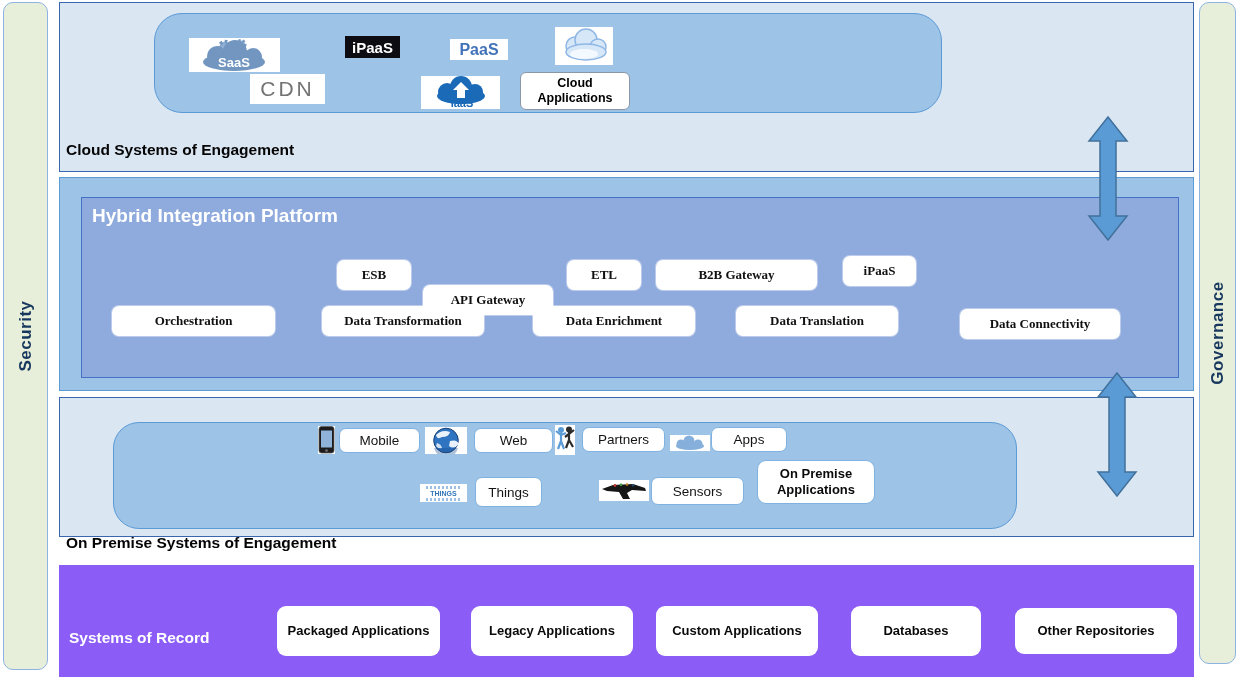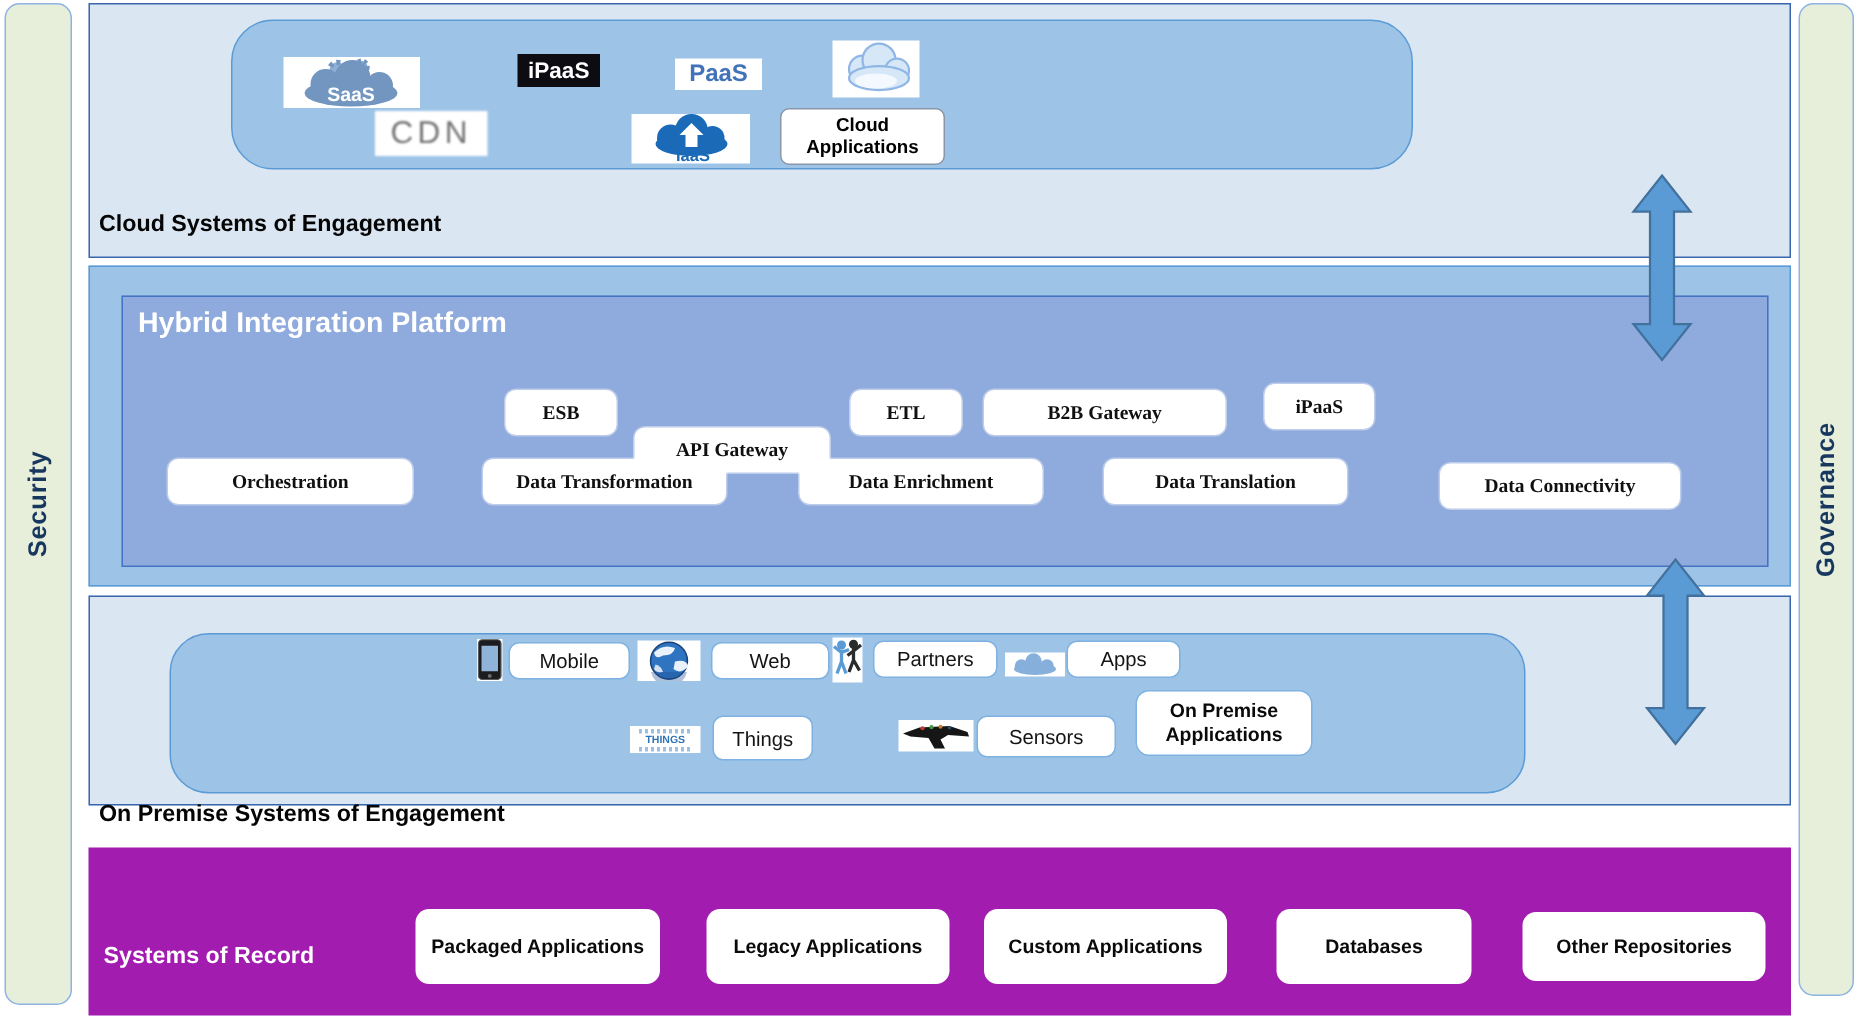--- a/index.html
+++ b/index.html
@@ -14,21 +14,21 @@
   .vtext{transform:rotate(-90deg);white-space:nowrap;font-weight:bold;font-size:17px;
          color:#17375e;letter-spacing:.5px;}
 
   
   .sec{position:absolute;left:59px;width:1135px;box-sizing:border-box;}
   #cloud-section{top:2px;height:170px;background:#dbe6f3;border:1.6px solid #3a66ad;}
   #hybrid-section{top:177px;height:214px;background:#9dc3e6;border:1.6px solid #5b9bd5;}
   #hybrid-inner{position:absolute;left:21px;top:19px;width:1098px;height:181px;
                 background:#8faadc;border:1.6px solid #4472c4;box-sizing:border-box;}
   #onprem-section{top:397px;height:140px;background:#dbe6f3;border:1.6px solid #3a66ad;}
-  #record-section{top:565px;height:112px;background:#a21caf;}
+  #record-section{top:565px;height:112px;background:#8b5cf6;}
 
   .round-box{position:absolute;background:#9dc3e6;border:1.6px solid #5b9bd5;box-sizing:border-box;}
   #cloud-box{left:94px;top:10px;width:788px;height:100px;border-radius:28px;}
   #onprem-box{left:53px;top:24px;width:904px;height:107px;border-radius:26px;}
 
   .sec-title{position:absolute;left:6px;font-weight:bold;font-size:15.5px;color:#050505;}
   #cloud-title{top:138px;}
   #onprem-title{top:136px;}
   .hybrid-title{position:absolute;left:10px;top:7px;color:#ffffff;font-weight:bold;font-size:19px;}
   .rec-title{position:absolute;left:10px;top:64px;color:#ffffff;font-weight:bold;font-size:15.5px;}

